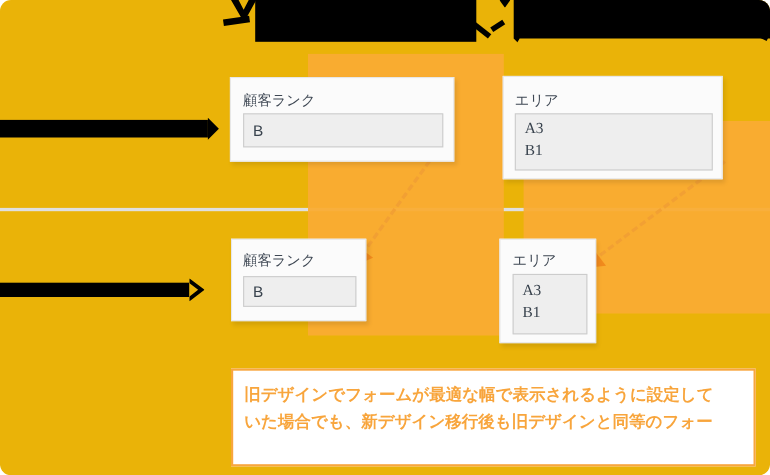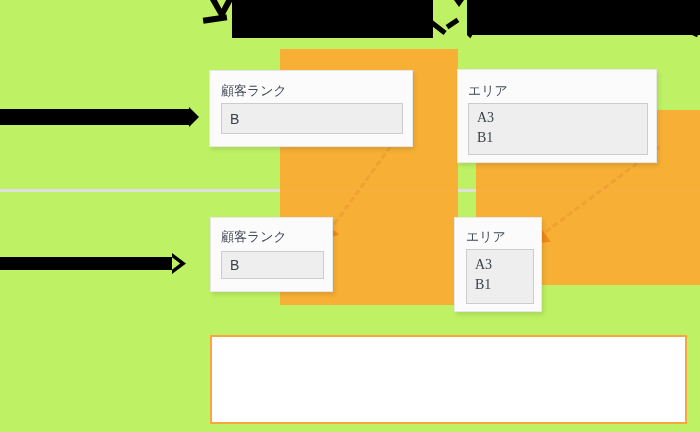--- a/index.html
+++ b/index.html
@@ -1,18 +1,19 @@
 <!DOCTYPE html>
 <html><head>
 <meta charset="utf-8">
 <style>
   html,body{margin:0;padding:0;background:#fff;}
   #canvas{
-    position:relative;width:700px;height:432px;overflow:hidden;background:#bef264;
+    position:relative;width:700px;height:432px;overflow:hidden;background:#eab308;
     font-family:"Liberation Sans","DejaVu Sans",sans-serif;
+    border-radius:10px;
   }
   .abs{position:absolute;}
   
   .black{background:#000;}
   .glyph-v{left:210px;top:0;width:23px;height:16px;background:#000;
     clip-path:polygon(0 0,30% 0,50% 55%,70% 0,100% 0,62% 100%,40% 100%);}
   .glyph-dash{left:203px;top:16px;width:24px;height:6px;background:#000;transform:rotate(-8deg);}
   .block1{left:232px;top:0;width:201px;height:38px;}
   .mark-slant{left:429px;top:25px;width:18px;height:5px;transform:rotate(38deg);}
   .mark-tip{left:454px;top:0;width:10px;height:7px;background:#000;clip-path:polygon(0 0,100% 0,50% 100%);}
@@ -105,15 +106,17 @@
 
   <div class="abs panel pB2">
     <div class="plabel" style="left:11px;top:10px">エリア</div>
     <div class="pinput" style="left:11px;top:31px;width:68px;height:55px;padding-top:5px">
       <div class="opt">A3</div>
       <div class="opt">B1</div>
     </div>
   </div>
 
   <div class="abs callout">
+    <div>旧デザインでフォームが最適な幅で表示されるように設定して</div>
+    <div>いた場合でも、新デザイン移行後も旧デザインと同等のフォー</div>
   </div>
 
 </div>
 
 </body></html>

